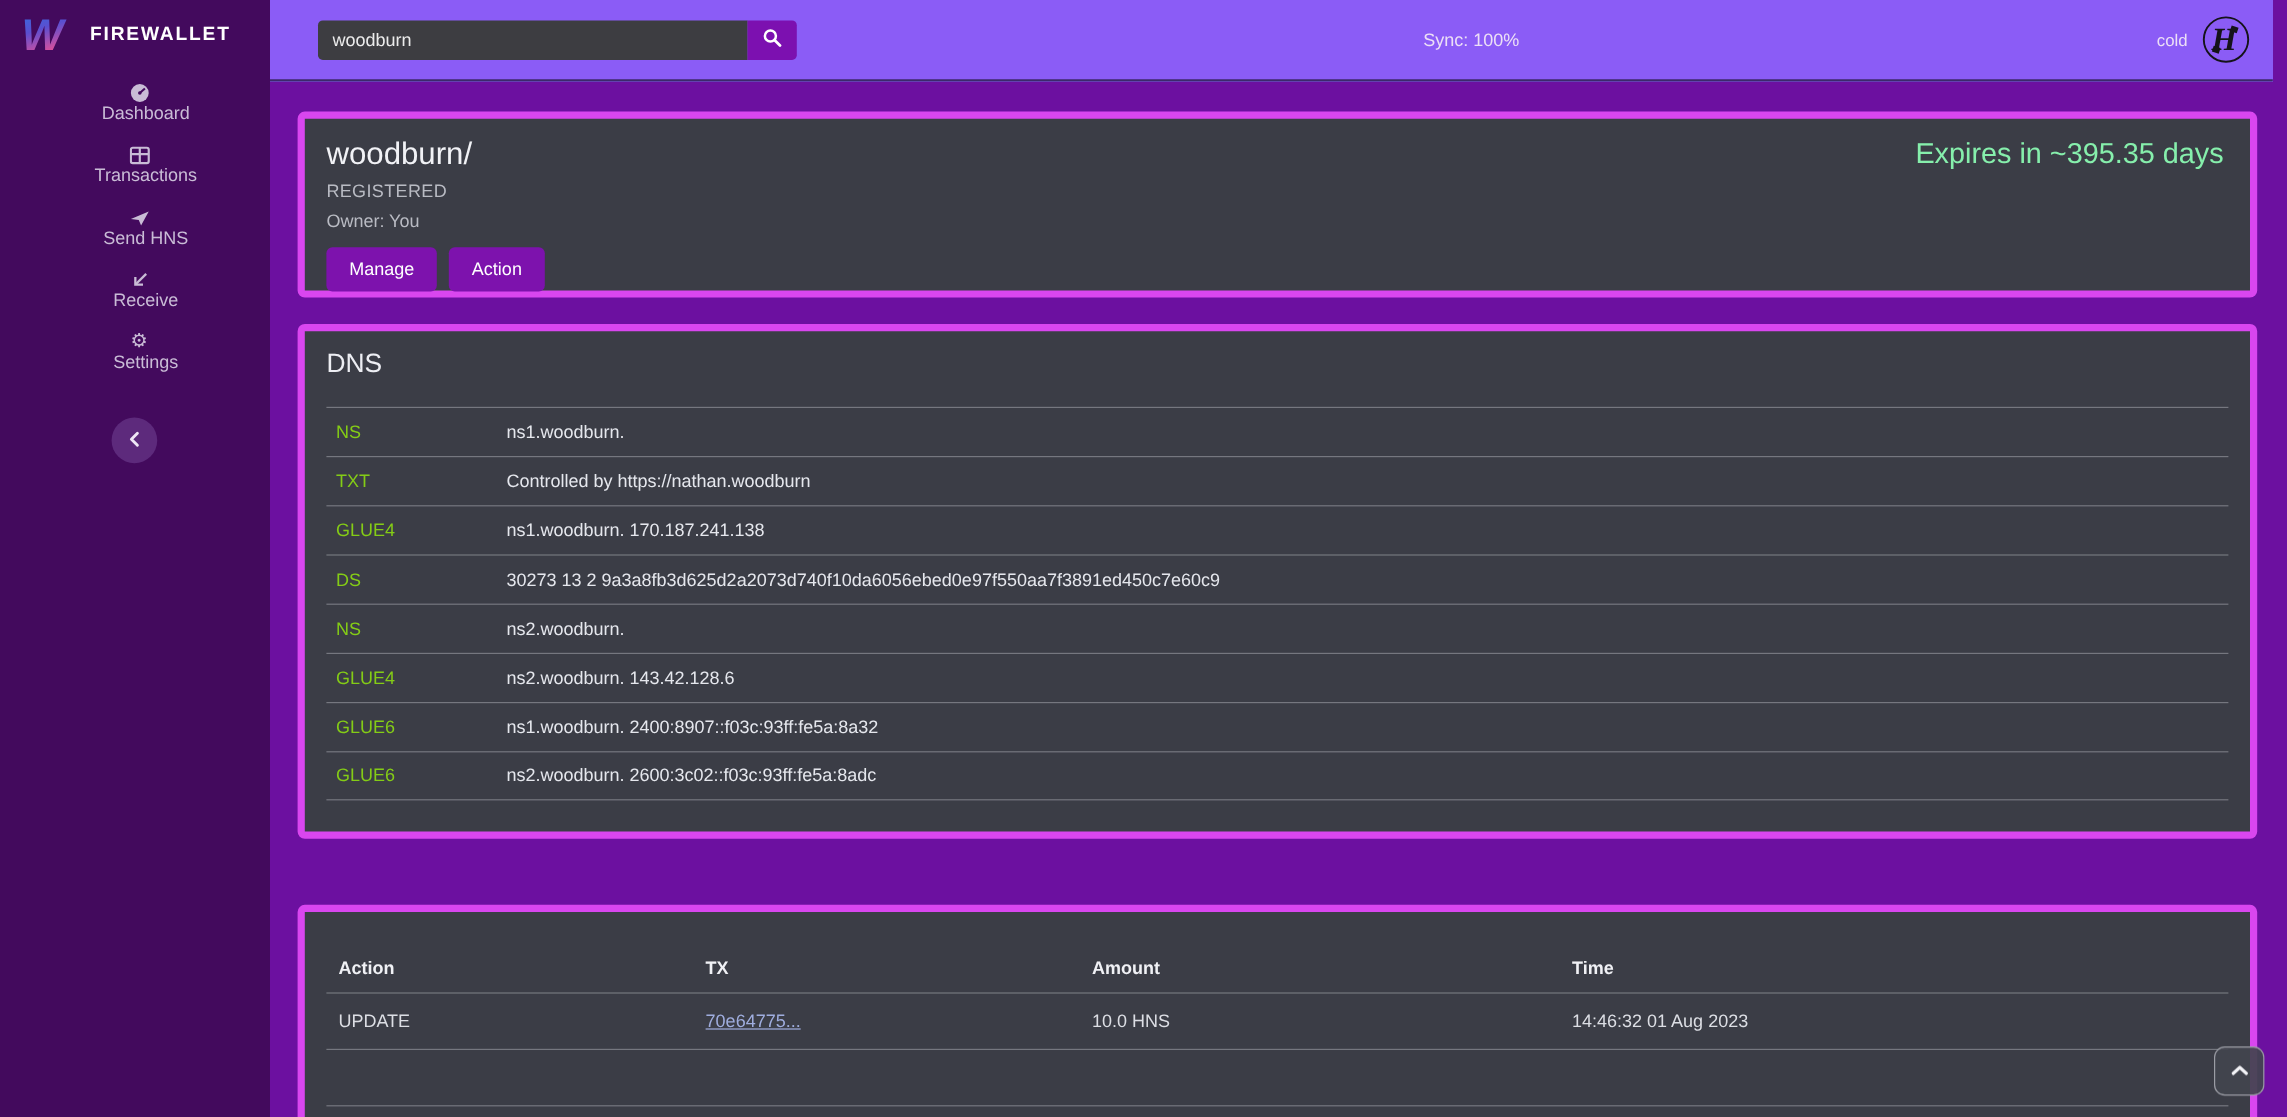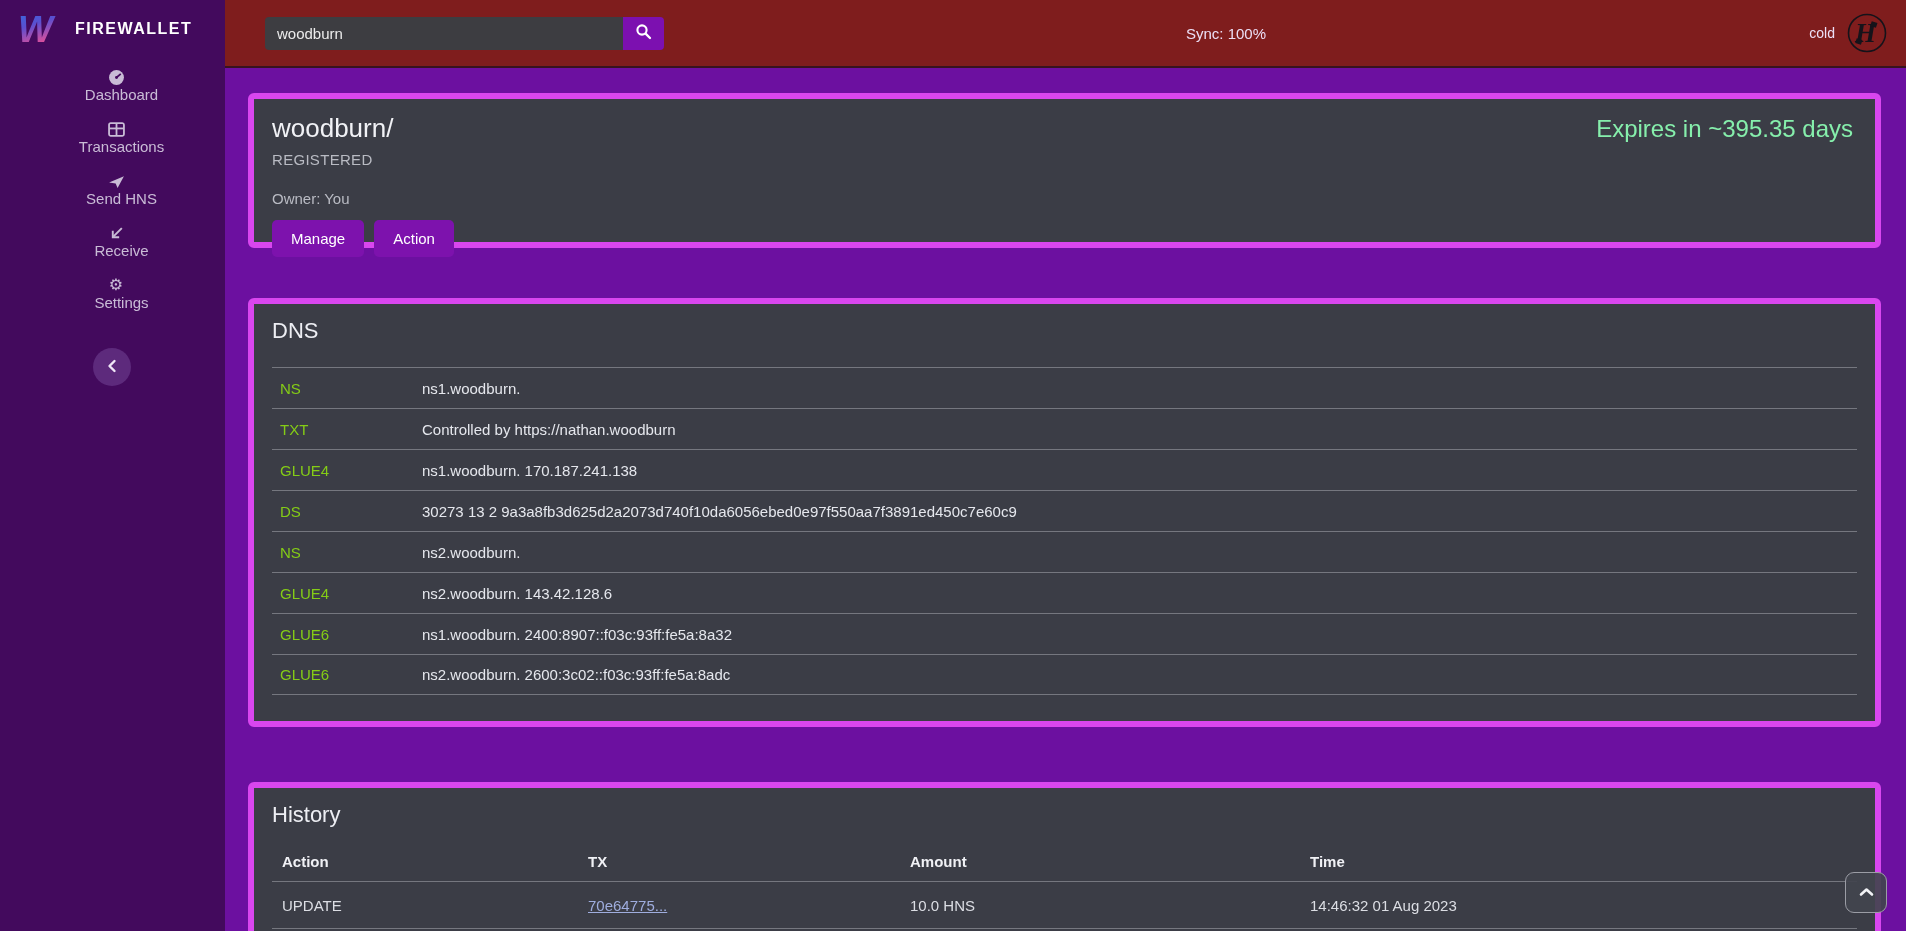--- a/index.html
+++ b/index.html
@@ -28,22 +28,22 @@
   .nav-item .nav-icon { width: 18px; height: 18px; margin-right: 11px; display: inline-flex; align-items: center; justify-content: center; }
   .gear-glyph { font-size: 16px; line-height: 1; color: #c9bcd6; }
   .collapse-btn {
     position: absolute; left: 93px; top: 348px; width: 38px; height: 38px;
     border-radius: 50%; background: #5d2a7c; border: none; cursor: pointer;
     display: flex; align-items: center; justify-content: center;
   }
 
   
   .topbar {
-    position: fixed; left: 225px; right: 0; top: 0; height: 68px;
-    background: #7f1d1d; z-index: 15; display: flex; align-items: center;
+    position: fixed; left: 225px; right: 12px; top: 0; height: 68px;
+    background: #8b5cf6; z-index: 15; display: flex; align-items: center;
     border-bottom: 2px solid rgba(18,14,30,0.65);
   }
   .search-group { display: flex; margin-left: 40px; height: 33px; }
   .search-input {
     width: 358px; height: 33px; background: #3d3d41; border: none; outline: none;
     border-radius: 4px 0 0 4px; color: #ececec; font-size: 15px; padding: 0 12px;
     font-family: "Liberation Sans", sans-serif;
   }
   .search-btn {
     width: 41px; height: 33px; background: #7c10b0; border: none; border-radius: 0 4px 4px 0;
@@ -59,31 +59,31 @@
   .card {
     margin: 0 25px 0 23px; background: #3b3d46;
     border: 6px solid #d946ef; border-radius: 6px; position: relative;
   }
   .card-pad { padding: 14px 18px; }
 
   
   .domain-card { height: 155px; }
   .domain-name { font-size: 26px; font-weight: 400; color: #f1f2f6; }
   .domain-status { font-size: 15px; color: #b9bbc3; margin-top: 7px; letter-spacing: 0.3px; }
-  .domain-owner { font-size: 15px; color: #b9bbc3; margin-top: 22px; }
+  .domain-owner { font-size: 15px; color: #b9bbc3; margin-top: 8px; }
   .domain-actions { margin-top: 13px; display: flex; gap: 10px; }
   .btn {
     background: #7d12ad; color: #ffffff; border: none; border-radius: 5px;
     font-size: 15px; padding: 10px 19px; cursor: pointer;
     font-family: "Liberation Sans", sans-serif;
   }
   .expires { position: absolute; top: 16px; right: 22px; font-size: 24px; color: #86efac; }
 
   
-  .dns-card { margin-top: 50px; height: 429px; }
+  .dns-card { margin-top: 22px; height: 429px; }
   .section-title { font-size: 22px; font-weight: 400; color: #edeef3; }
   .dns-table { margin-top: 23px; }
   .dns-row {
     display: flex; align-items: center; height: 41px;
     border-top: 1px solid #75777f; font-size: 15px;
   }
   .dns-row:last-child { border-bottom: 1px solid #75777f; }
   .dns-type { width: 150px; padding-left: 8px; color: #84cc16; flex: none; }
   .dns-value { color: #e5e7ed; }
 
@@ -251,21 +251,20 @@
         </div>
 
         <div class="dns-row">
           <span class="dns-type">GLUE6</span>
           <span class="dns-value">ns2.woodburn. 2600:3c02::f03c:93ff:fe5a:8adc</span>
         </div>
       </div>
   </section>
 
   <section class="card history-card card-pad">
-    <h2 class="section-title">History</h2>
     <div class="hist-grid hist-head">
       <span>Action</span>
       <span>TX</span>
       <span>Amount</span>
       <span>Time</span>
     </div>
     <div>
 
         <div class="hist-grid hist-row">
           <span>UPDATE</span>

